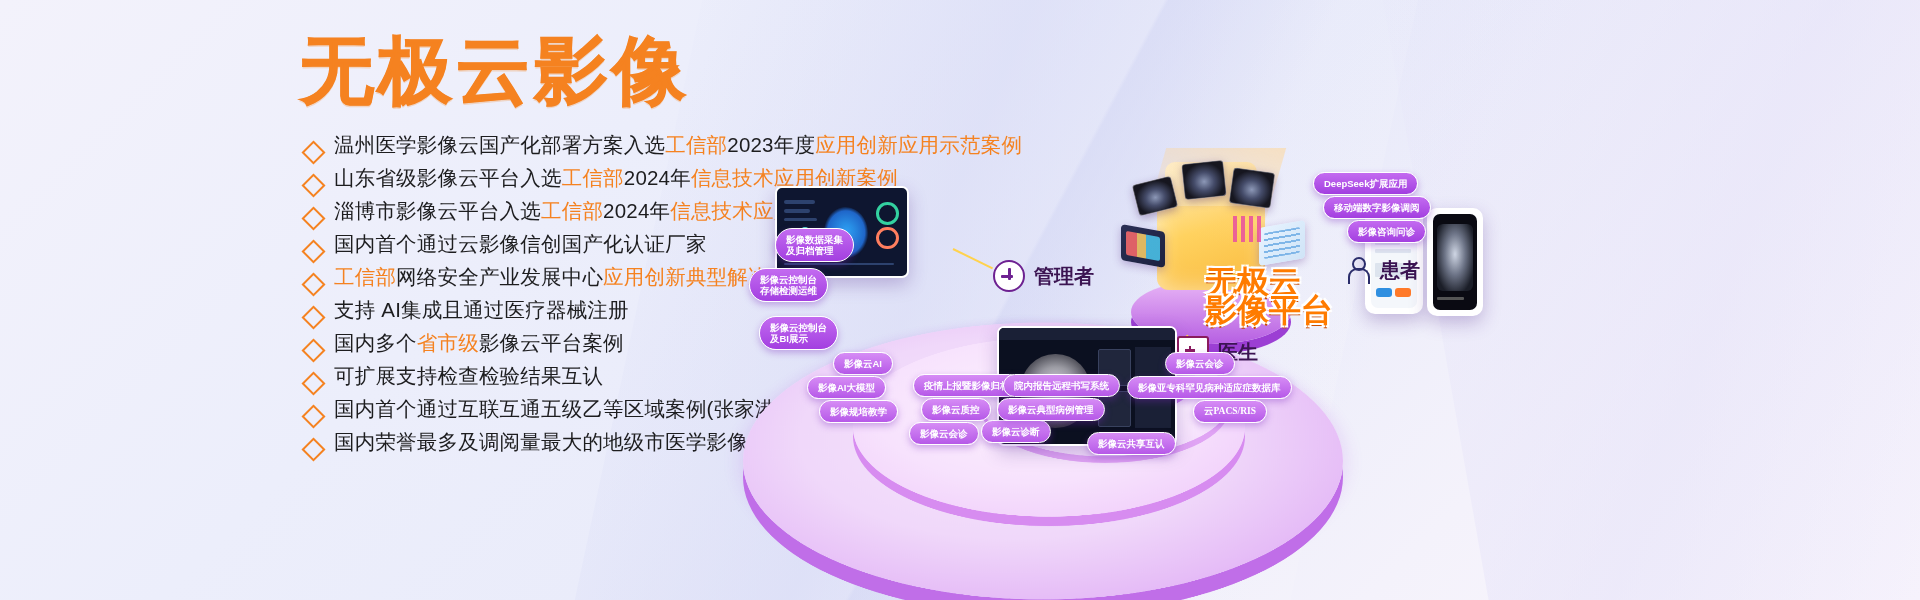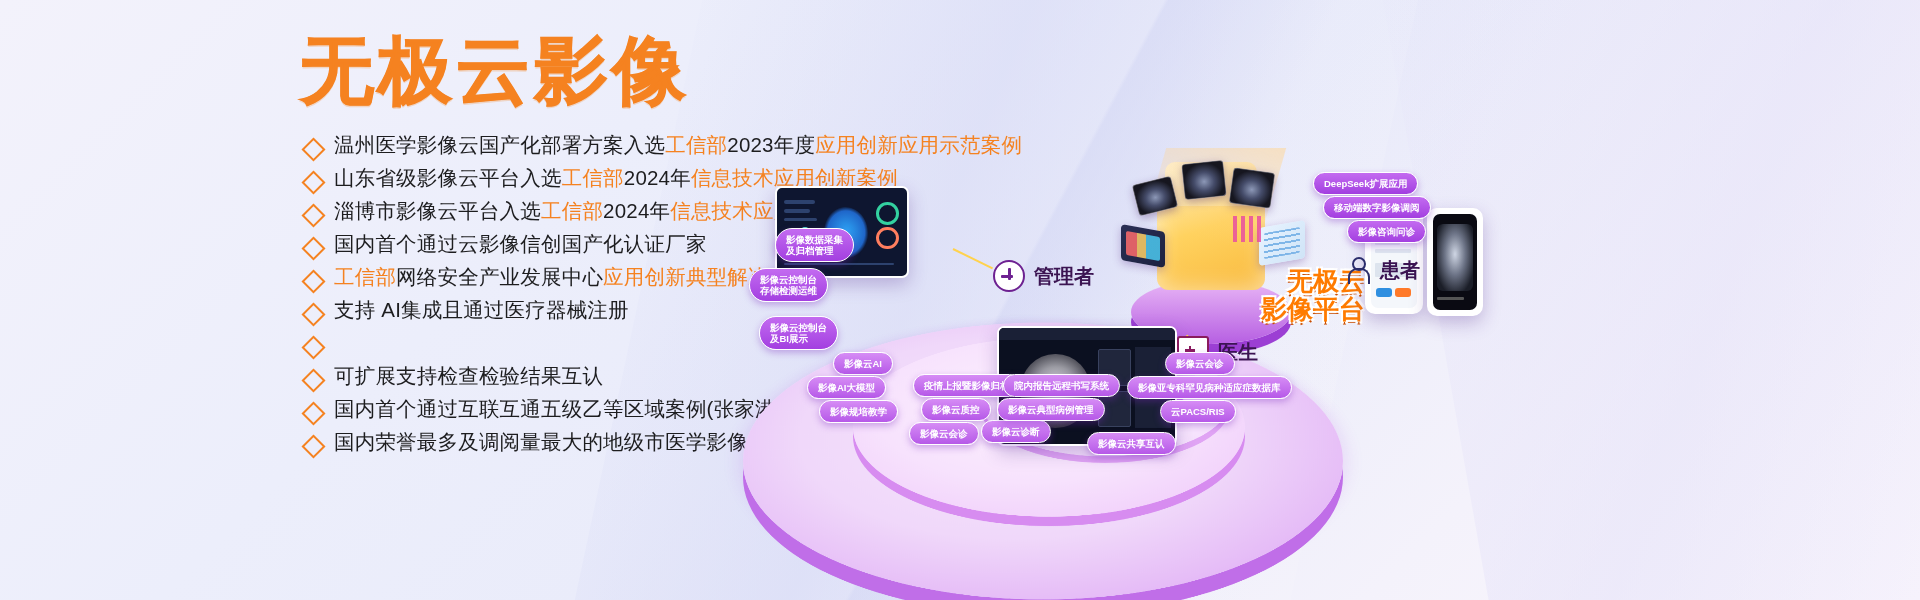--- a/index.html
+++ b/index.html
@@ -32,21 +32,21 @@
     font-size:74px;font-weight:bold;letter-spacing:4px;
     color:#f58220;
     text-shadow:0 2px 0 rgba(245,130,32,.25);
     -webkit-text-stroke:1px #f58220;
     white-space:nowrap;
   }
 
   
   .bullets{position:absolute;left:305px;top:128px;}
   .bullet{
-    display:flex;align-items:center;
+    display:flex;align-items:flex-end;
     height:33px;line-height:33px;
     font-size:20.5px;color:#1d1d1f;white-space:nowrap;
   }
   .dia{
     display:inline-block;width:13px;height:13px;
     border:2px solid #f58220;transform:rotate(45deg);
     margin:9px 12px 0 0;flex:none;
   }
   .bullet .txt{letter-spacing:.2px;}
   .o{color:#f58220;}
@@ -141,23 +141,23 @@
     opacity:.85;
   }
   .t-beam{
     position:absolute;left:36px;top:-10px;width:120px;height:120px;
     background:linear-gradient(195deg, rgba(255,214,150,.55), rgba(255,255,255,0) 70%);
     transform:skewX(-16deg);pointer-events:none;
   }
 
   
   .brand{
-    position:absolute;left:470px;top:120px;width:160px;text-align:right;
+    position:absolute;left:470px;top:120px;width:160px;text-align:left;
     font-family:Liberation Serif, serif;
-    font-size:26px;font-weight:bold;line-height:28px;color:#ff7b00;
+    font-size:32px;font-weight:bold;line-height:28px;color:#ff7b00;
     text-shadow:
       -2px -2px 0 #fff,2px -2px 0 #fff,-2px 2px 0 #fff,2px 2px 0 #fff,
       0 3px 0 #c94d00;
     white-space:nowrap;
   }
   .brand span{display:block;}
 
   
   .pill{
     position:absolute;
@@ -271,20 +271,21 @@
       <div class="bullet">
         <span class="dia"></span>
         <span class="txt"><span class="o">工信部</span><span class="k">网络安全产业发展中心</span><span class="o">应用创新典型解决方案</span></span>
       </div>
       <div class="bullet">
         <span class="dia"></span>
         <span class="txt"><span class="k">支持 AI集成且通过医疗器械注册</span></span>
       </div>
       <div class="bullet">
         <span class="dia"></span>
+        <span class="txt"><span class="k">国内多个</span><span class="o">省市级</span><span class="k">影像云平台案例</span></span>
       </div>
       <div class="bullet">
         <span class="dia"></span>
         <span class="txt"><span class="k">可扩展支持检查检验结果互认</span></span>
       </div>
       <div class="bullet">
         <span class="dia"></span>
         <span class="txt"><span class="k">国内首个通过互联互通五级乙等区域案例(张家港)</span></span>
       </div>
       <div class="bullet">
@@ -423,21 +424,21 @@
     </div>
     <div class="pill lite" style="left:352px;top:284px;">
       <span>影像云共享互认</span>
     </div>
     <div class="pill lite" style="left:430px;top:204px;">
       <span>影像云会诊</span>
     </div>
     <div class="pill lite" style="left:392px;top:228px;">
       <span>影像亚专科罕见病种适应症数据库</span>
     </div>
-    <div class="pill lite" style="left:425px;top:252px;">
+    <div class="pill lite" style="left:458px;top:252px;font-family:Liberation Serif, serif;">
       <span>云PACS/RIS</span>
     </div>
     <div class="pill" style="left:578px;top:24px;">
       <span>DeepSeek扩展应用</span>
     </div>
     <div class="pill" style="left:588px;top:48px;">
       <span>移动端数字影像调阅</span>
     </div>
     <div class="pill" style="left:612px;top:72px;">
       <span>影像咨询问诊</span>

